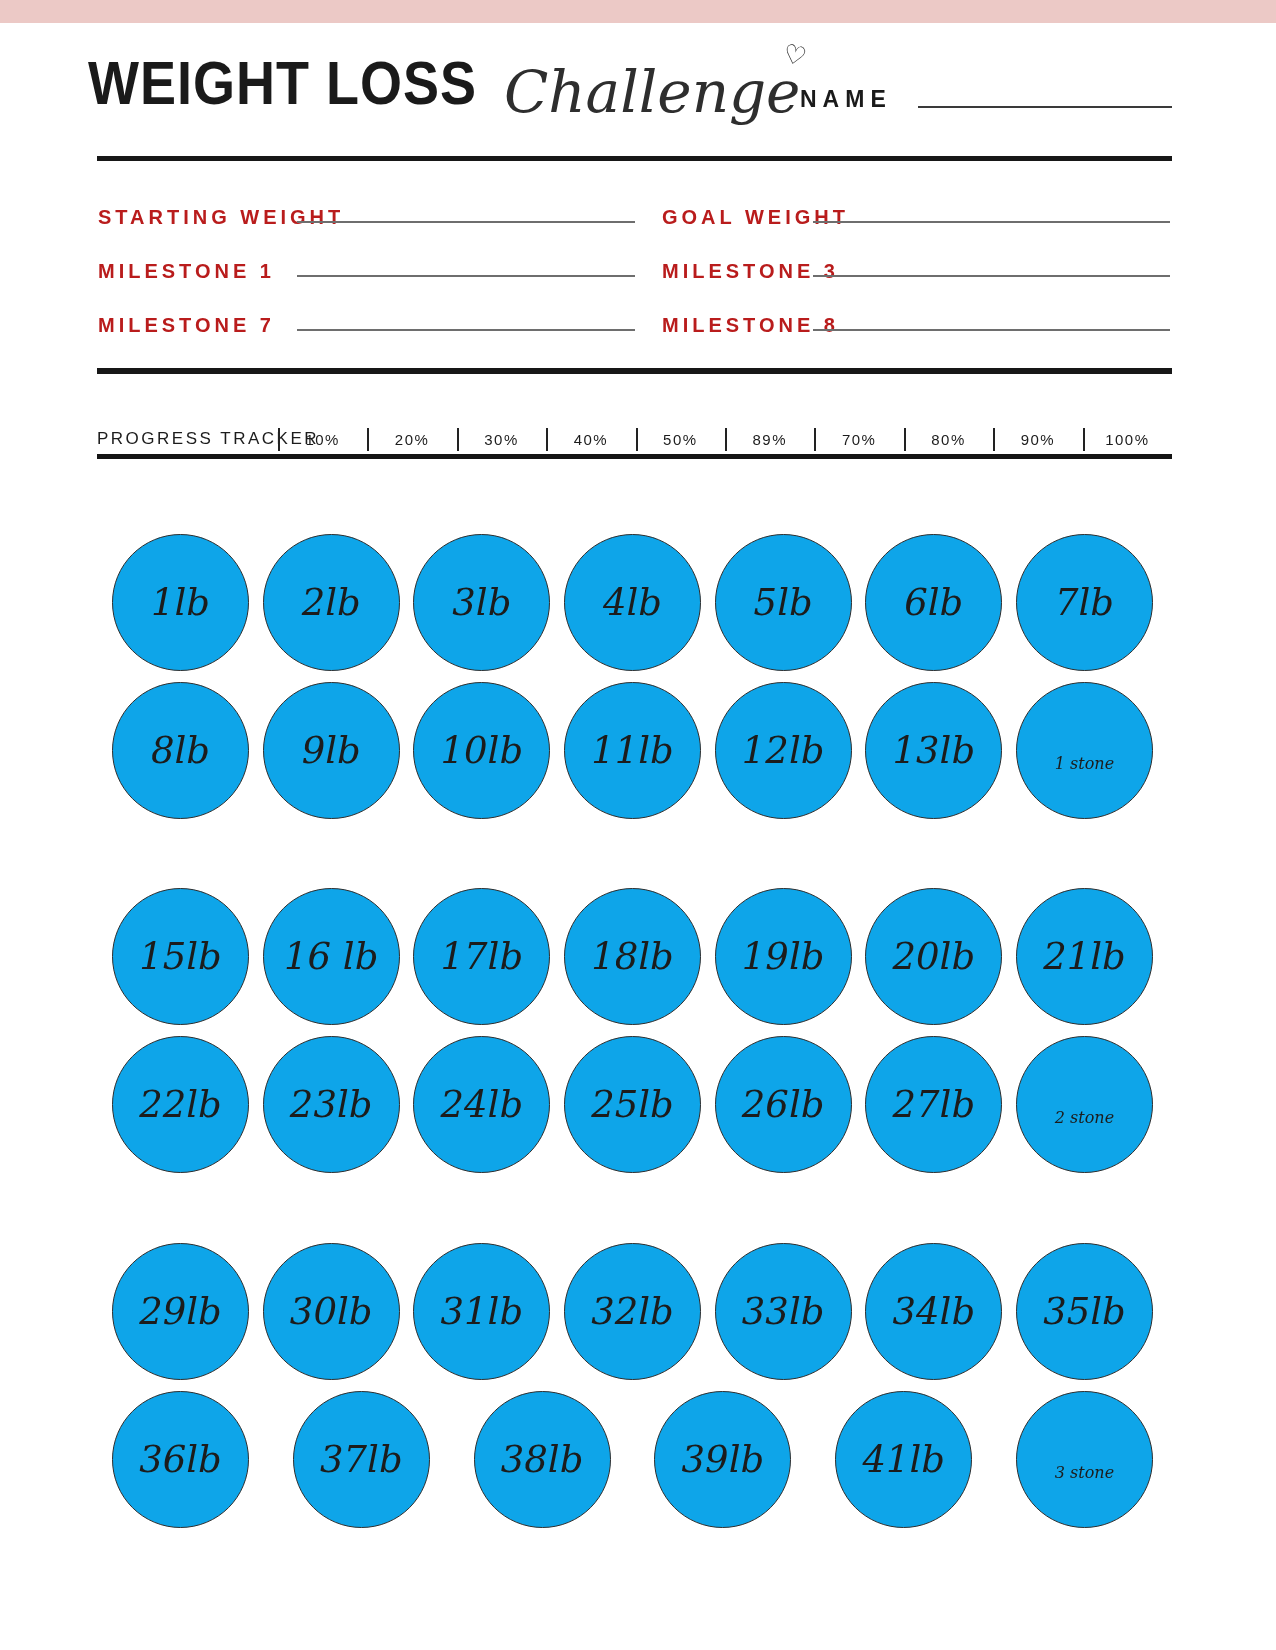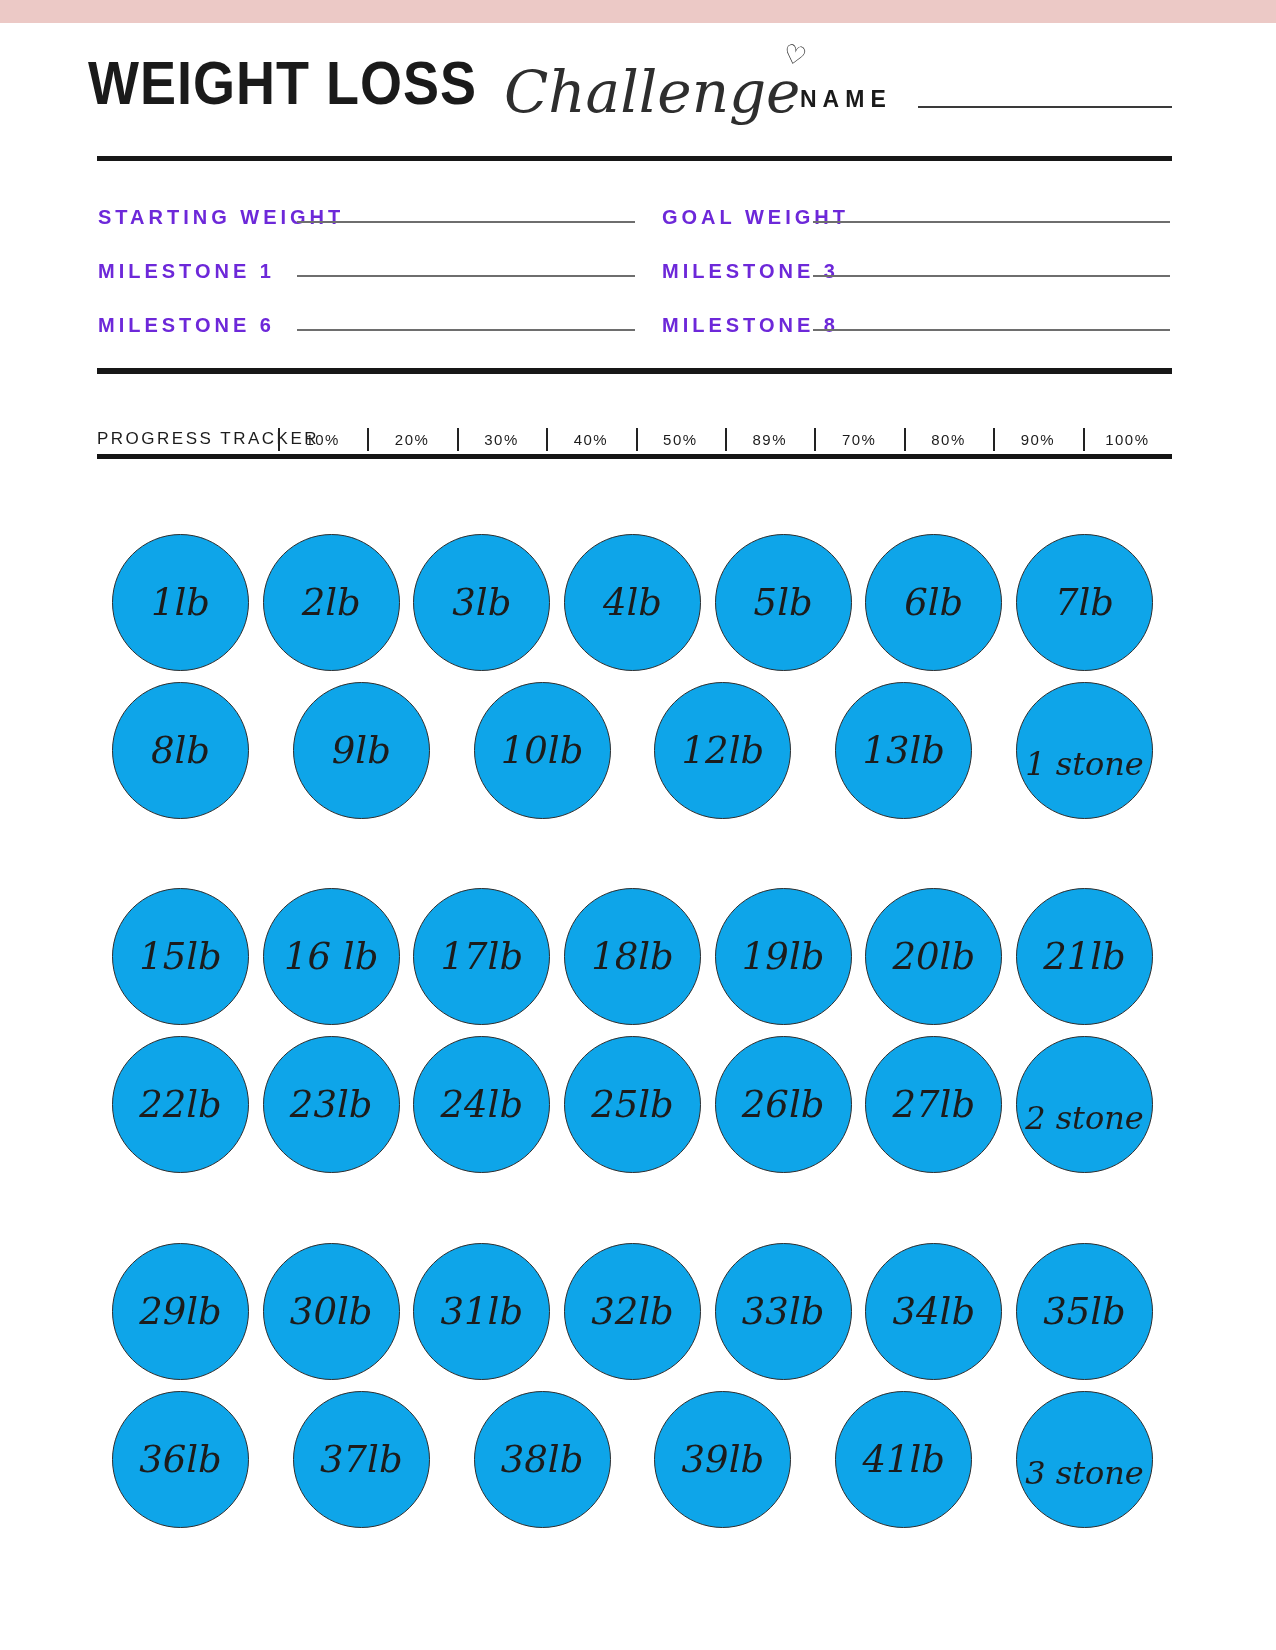--- a/index.html
+++ b/index.html
@@ -42,21 +42,21 @@
   .divider-1{top:156px;height:5px;}
   .divider-2{top:368px;height:6px;}
 
   
   .fields{position:absolute;left:98px;top:190px;width:1074px;height:162px;}
   .field-col{position:absolute;top:0;height:162px;}
   .field-col-left{left:0;width:537px;}
   .field-col-right{left:564px;width:508px;}
   .field-row{display:flex;align-items:center;height:54px;}
   .field-label{
-    font-size:20px;font-weight:600;letter-spacing:4px;color:#6d28d9;white-space:nowrap;
+    font-size:20px;font-weight:600;letter-spacing:4px;color:#b91c1c;white-space:nowrap;
   }
   .field-col-left .field-label{width:199px;}
   .field-col-right .field-label{width:151px;}
   .fill-line{flex:1;border-bottom:2px solid #6e6e6e;transform:translateY(5px);height:0;}
 
   
   .tracker{
     position:absolute;left:97px;top:424px;width:1075px;height:30px;
     display:flex;align-items:center;
     border-bottom:5px solid #141414;
@@ -77,21 +77,21 @@
   .circle{
     width:137px;height:137px;box-sizing:border-box;
     border:1.5px solid #2e2e2e;border-radius:50%;
     display:flex;align-items:center;justify-content:center;
     background:#0ea5e9;
   }
   .circle-label{
     font-family:"DejaVu Serif",serif;font-style:italic;
     font-size:37px;color:#1c1c1c;white-space:nowrap;
   }
-  .circle-label.stone{font-size:32px;margin-top:26px;}
+  .circle-label.stone{font-size:16px;margin-top:26px;}
 </style>
 </head>
 <body>
 
 <div class="page" style="--accent: #ecc9c6;">
 
   <div class="accent-bar"></div>
 
   <h1 class="title">
     <span class="title-main">WEIGHT LOSS</span>
@@ -112,21 +112,21 @@
     <div class="field-col field-col-left">
       <div class="field-row">
         <span class="field-label">STARTING WEIGHT</span>
         <span class="fill-line"></span>
       </div>
       <div class="field-row">
         <span class="field-label">MILESTONE 1</span>
         <span class="fill-line"></span>
       </div>
       <div class="field-row">
-        <span class="field-label">MILESTONE 6</span>
+        <span class="field-label">MILESTONE 7</span>
         <span class="fill-line"></span>
       </div>
     </div>
     <div class="field-col field-col-right">
       <div class="field-row">
         <span class="field-label">GOAL WEIGHT</span>
         <span class="fill-line"></span>
       </div>
       <div class="field-row">
         <span class="field-label">MILESTONE 3</span>
@@ -214,20 +214,23 @@
         <div class="circle">
     <span class="circle-label">8lb</span>
   </div>
         <div class="circle">
     <span class="circle-label">9lb</span>
   </div>
         <div class="circle">
     <span class="circle-label">10lb</span>
   </div>
         <div class="circle">
+    <span class="circle-label">11lb</span>
+  </div>
+        <div class="circle">
     <span class="circle-label">12lb</span>
   </div>
         <div class="circle">
     <span class="circle-label">13lb</span>
   </div>
         <div class="circle">
     <span class="circle-label stone">1 stone</span>
   </div>
       </div>
     </div>

